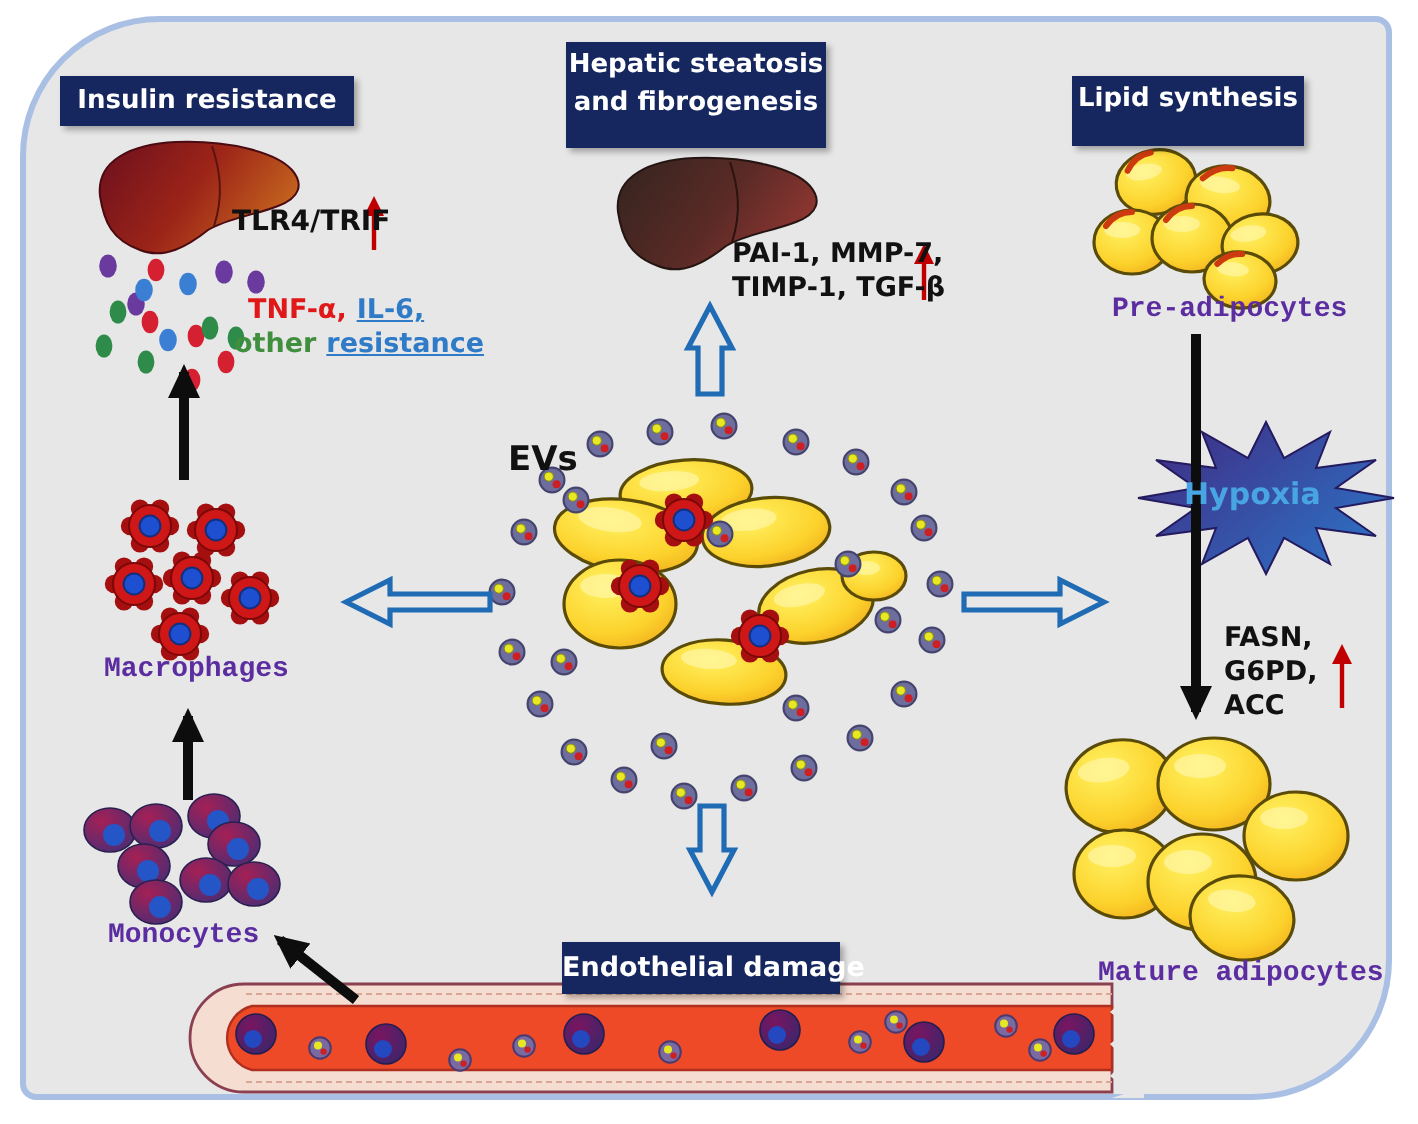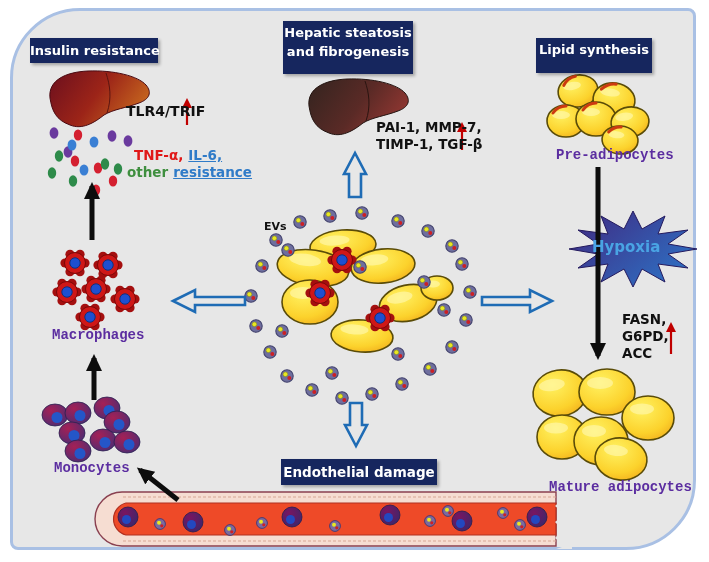--- a/index.html
+++ b/index.html
@@ -5,27 +5,27 @@
   html,body{margin:0;padding:0;background:#fff;}
   .figure{position:relative;width:709px;height:562px;background:#fff;overflow:hidden;
           font-family:"DejaVu Sans","Liberation Sans",sans-serif;}
   .panel{position:absolute;left:10px;top:8px;width:686px;height:542px;
          background:var(--c-panel,#e7e7e7);border:3px solid var(--c-panel_border,#a9c0e4);
          border-radius:70px 8px 70px 8px;box-sizing:border-box;}
   svg.layer{position:absolute;left:0;top:0;}
   .lbl{position:absolute;white-space:nowrap;}
   .navybox{background:var(--c-navy_box,#16265e);color:#fff;font-weight:bold;
            text-align:center;box-shadow:2px 2px 3px rgba(0,0,0,.3);}
-  .bx-insulin{left:30px;top:38px;width:128px;height:25px;line-height:25px;font-size:13px;}
+  .bx-insulin{left:30px;top:38px;width:147px;height:25px;line-height:25px;font-size:13px;}
   .bx-hepatic{left:283px;top:21px;width:130px;height:53px;font-size:13px;line-height:19px;padding-top:2px;box-sizing:border-box;}
   .bx-lipid{left:536px;top:38px;width:116px;height:35px;line-height:24px;font-size:13px;}
-  .bx-endo{left:281px;top:459px;width:156px;height:26px;line-height:26px;font-size:13.5px;}
-  .blk{color:#111;font-weight:bold;font-size:13.5px;margin-left:10px;}
+  .bx-endo{left:281px;top:471px;width:139px;height:26px;line-height:26px;font-size:13.5px;}
+  .blk{color:#111;font-weight:bold;font-size:13.5px;}
   .purple{color:var(--c-purple_label,#5b2da0);font-weight:bold;font-size:14px;font-family:Liberation Mono, monospace;}
-  .t-evs{left:254px;top:220px;font-size:11px;}
+  .t-evs{left:254px;top:220px;font-size:17px;}
   .t-tlr4{left:116px;top:103px;font-size:14px;}
   .t-cy1{left:124px;top:147px;}
   .t-cy2{left:117px;top:164px;}
   .t-pai1{left:366px;top:119px;}
   .t-pai2{left:366px;top:136px;}
   .t-pre{left:556px;top:147px;}
   .t-hyp{left:592px;top:238px;width:84px;font-weight:bold;font-size:15px;
          color:var(--c-hypoxia_text,#49a4e4);}
   .t-fasn{left:612px;top:311px;}
   .t-g6pd{left:612px;top:328px;}

